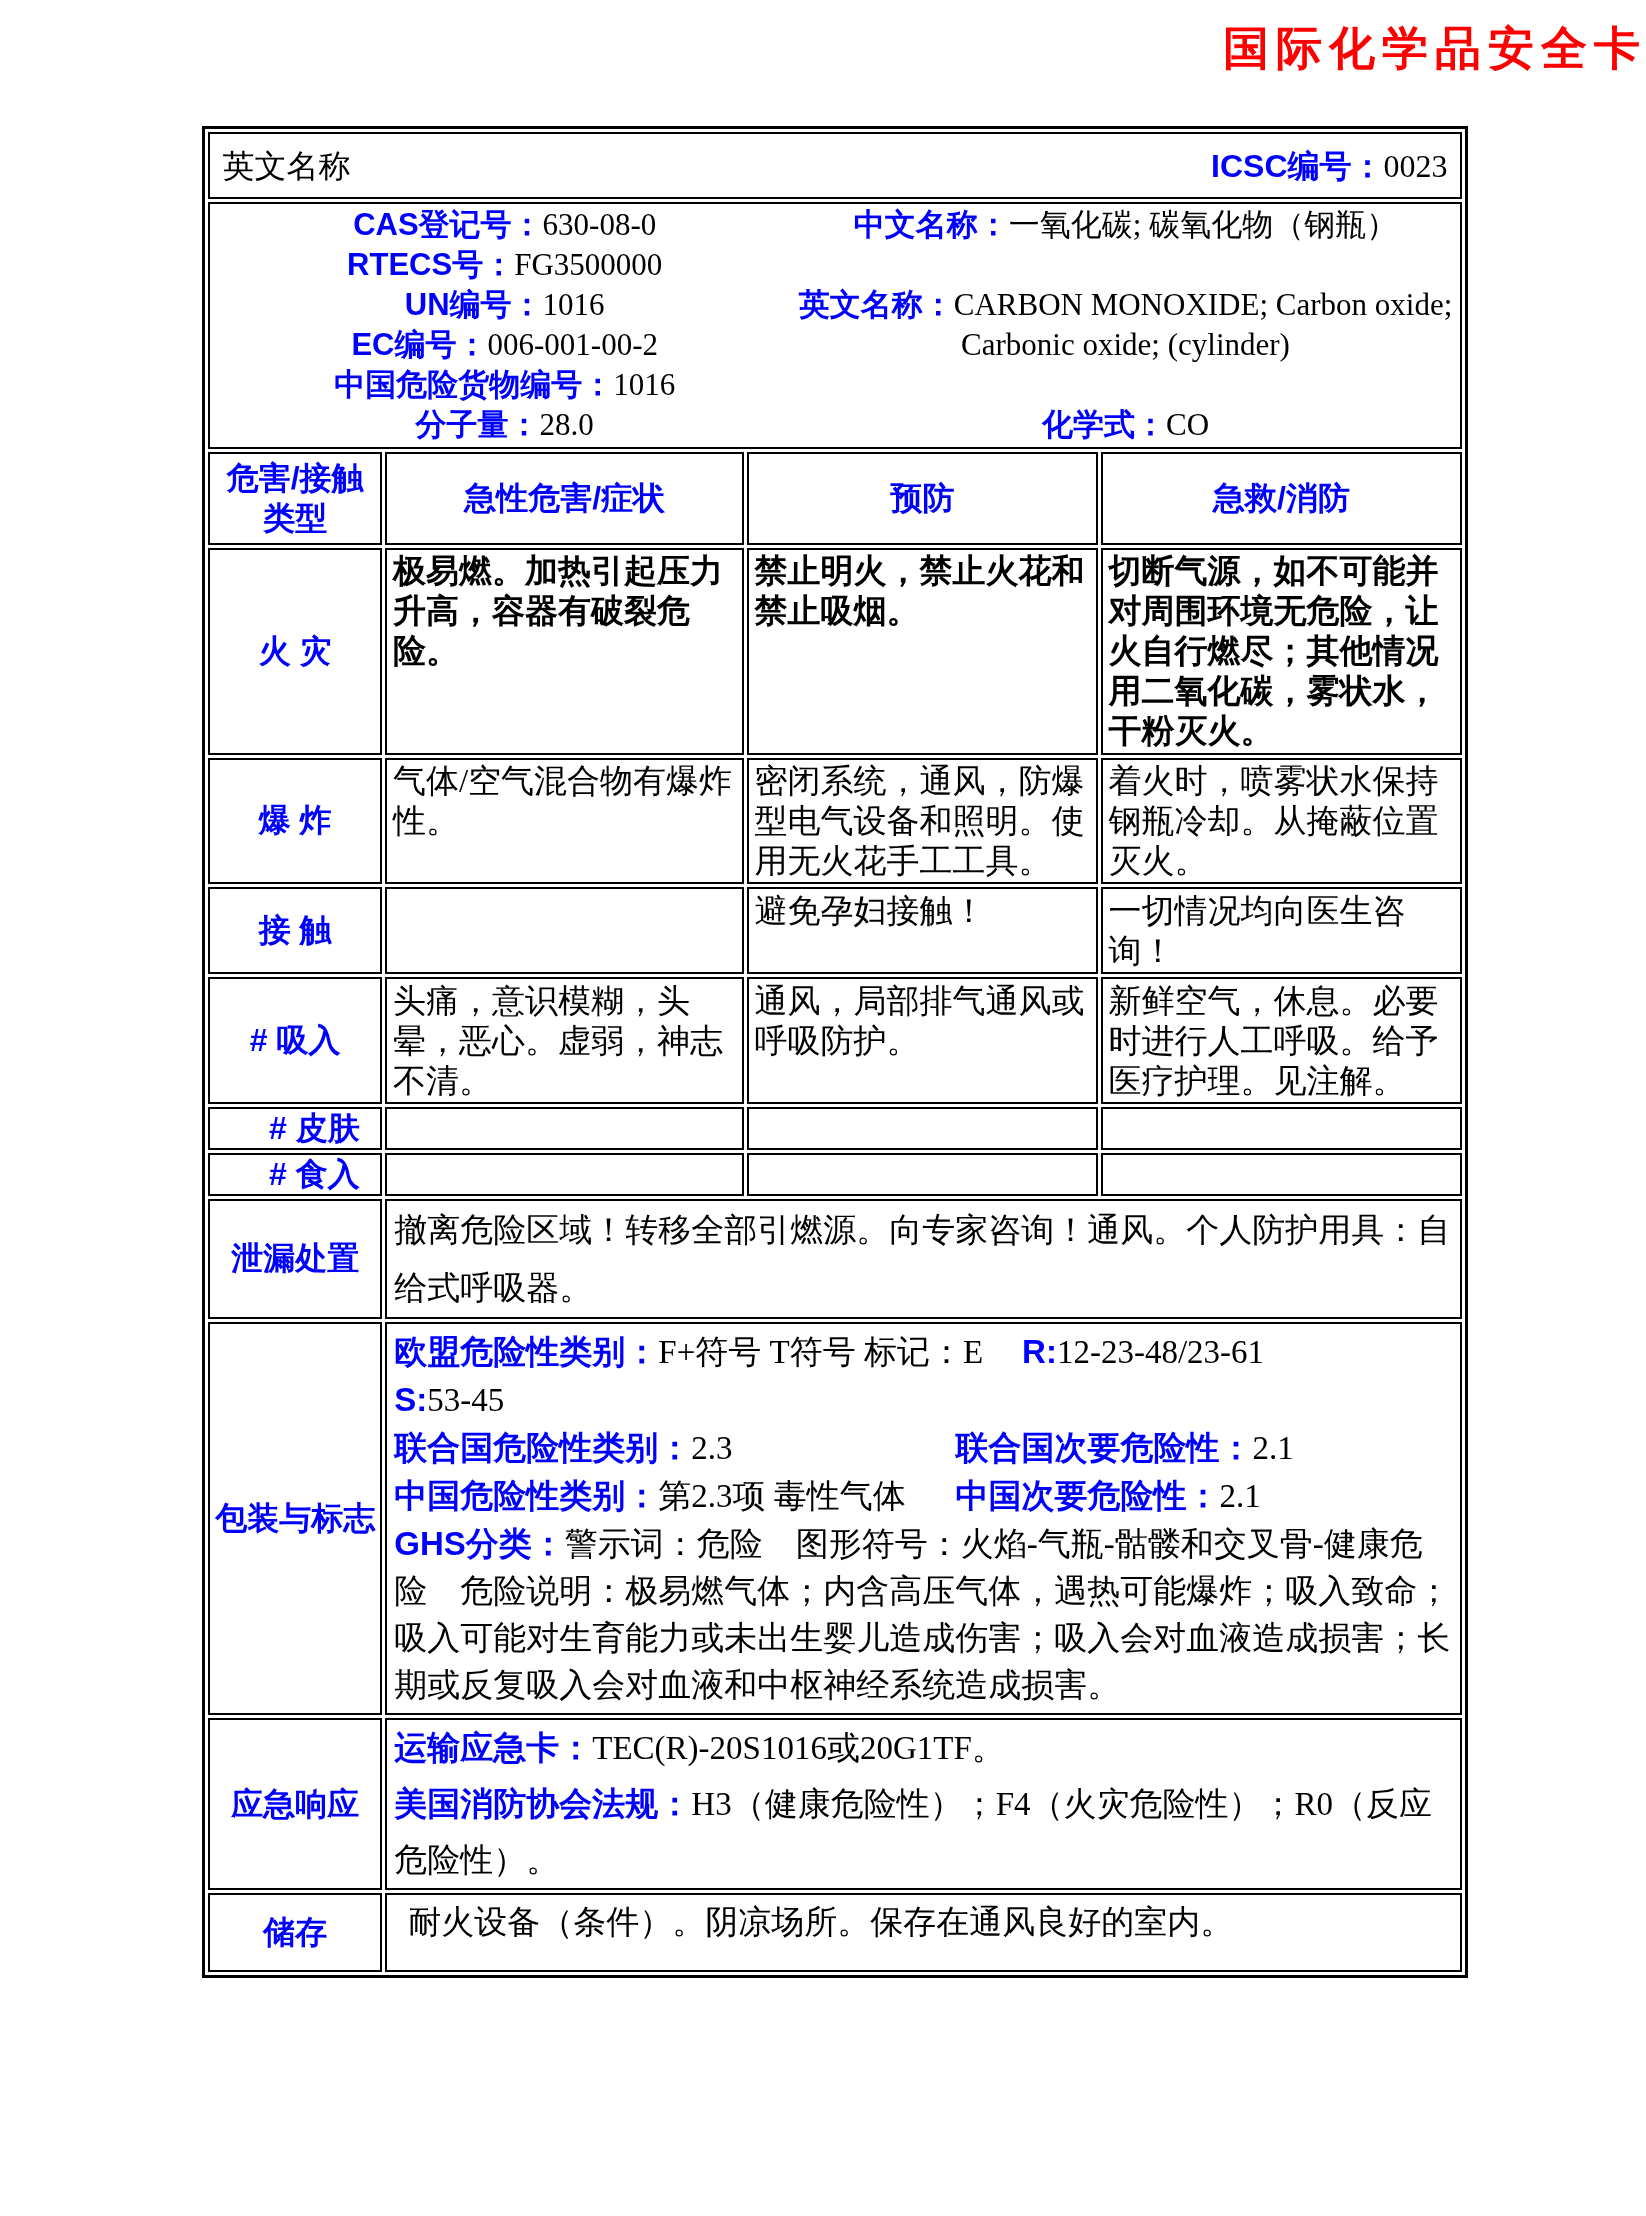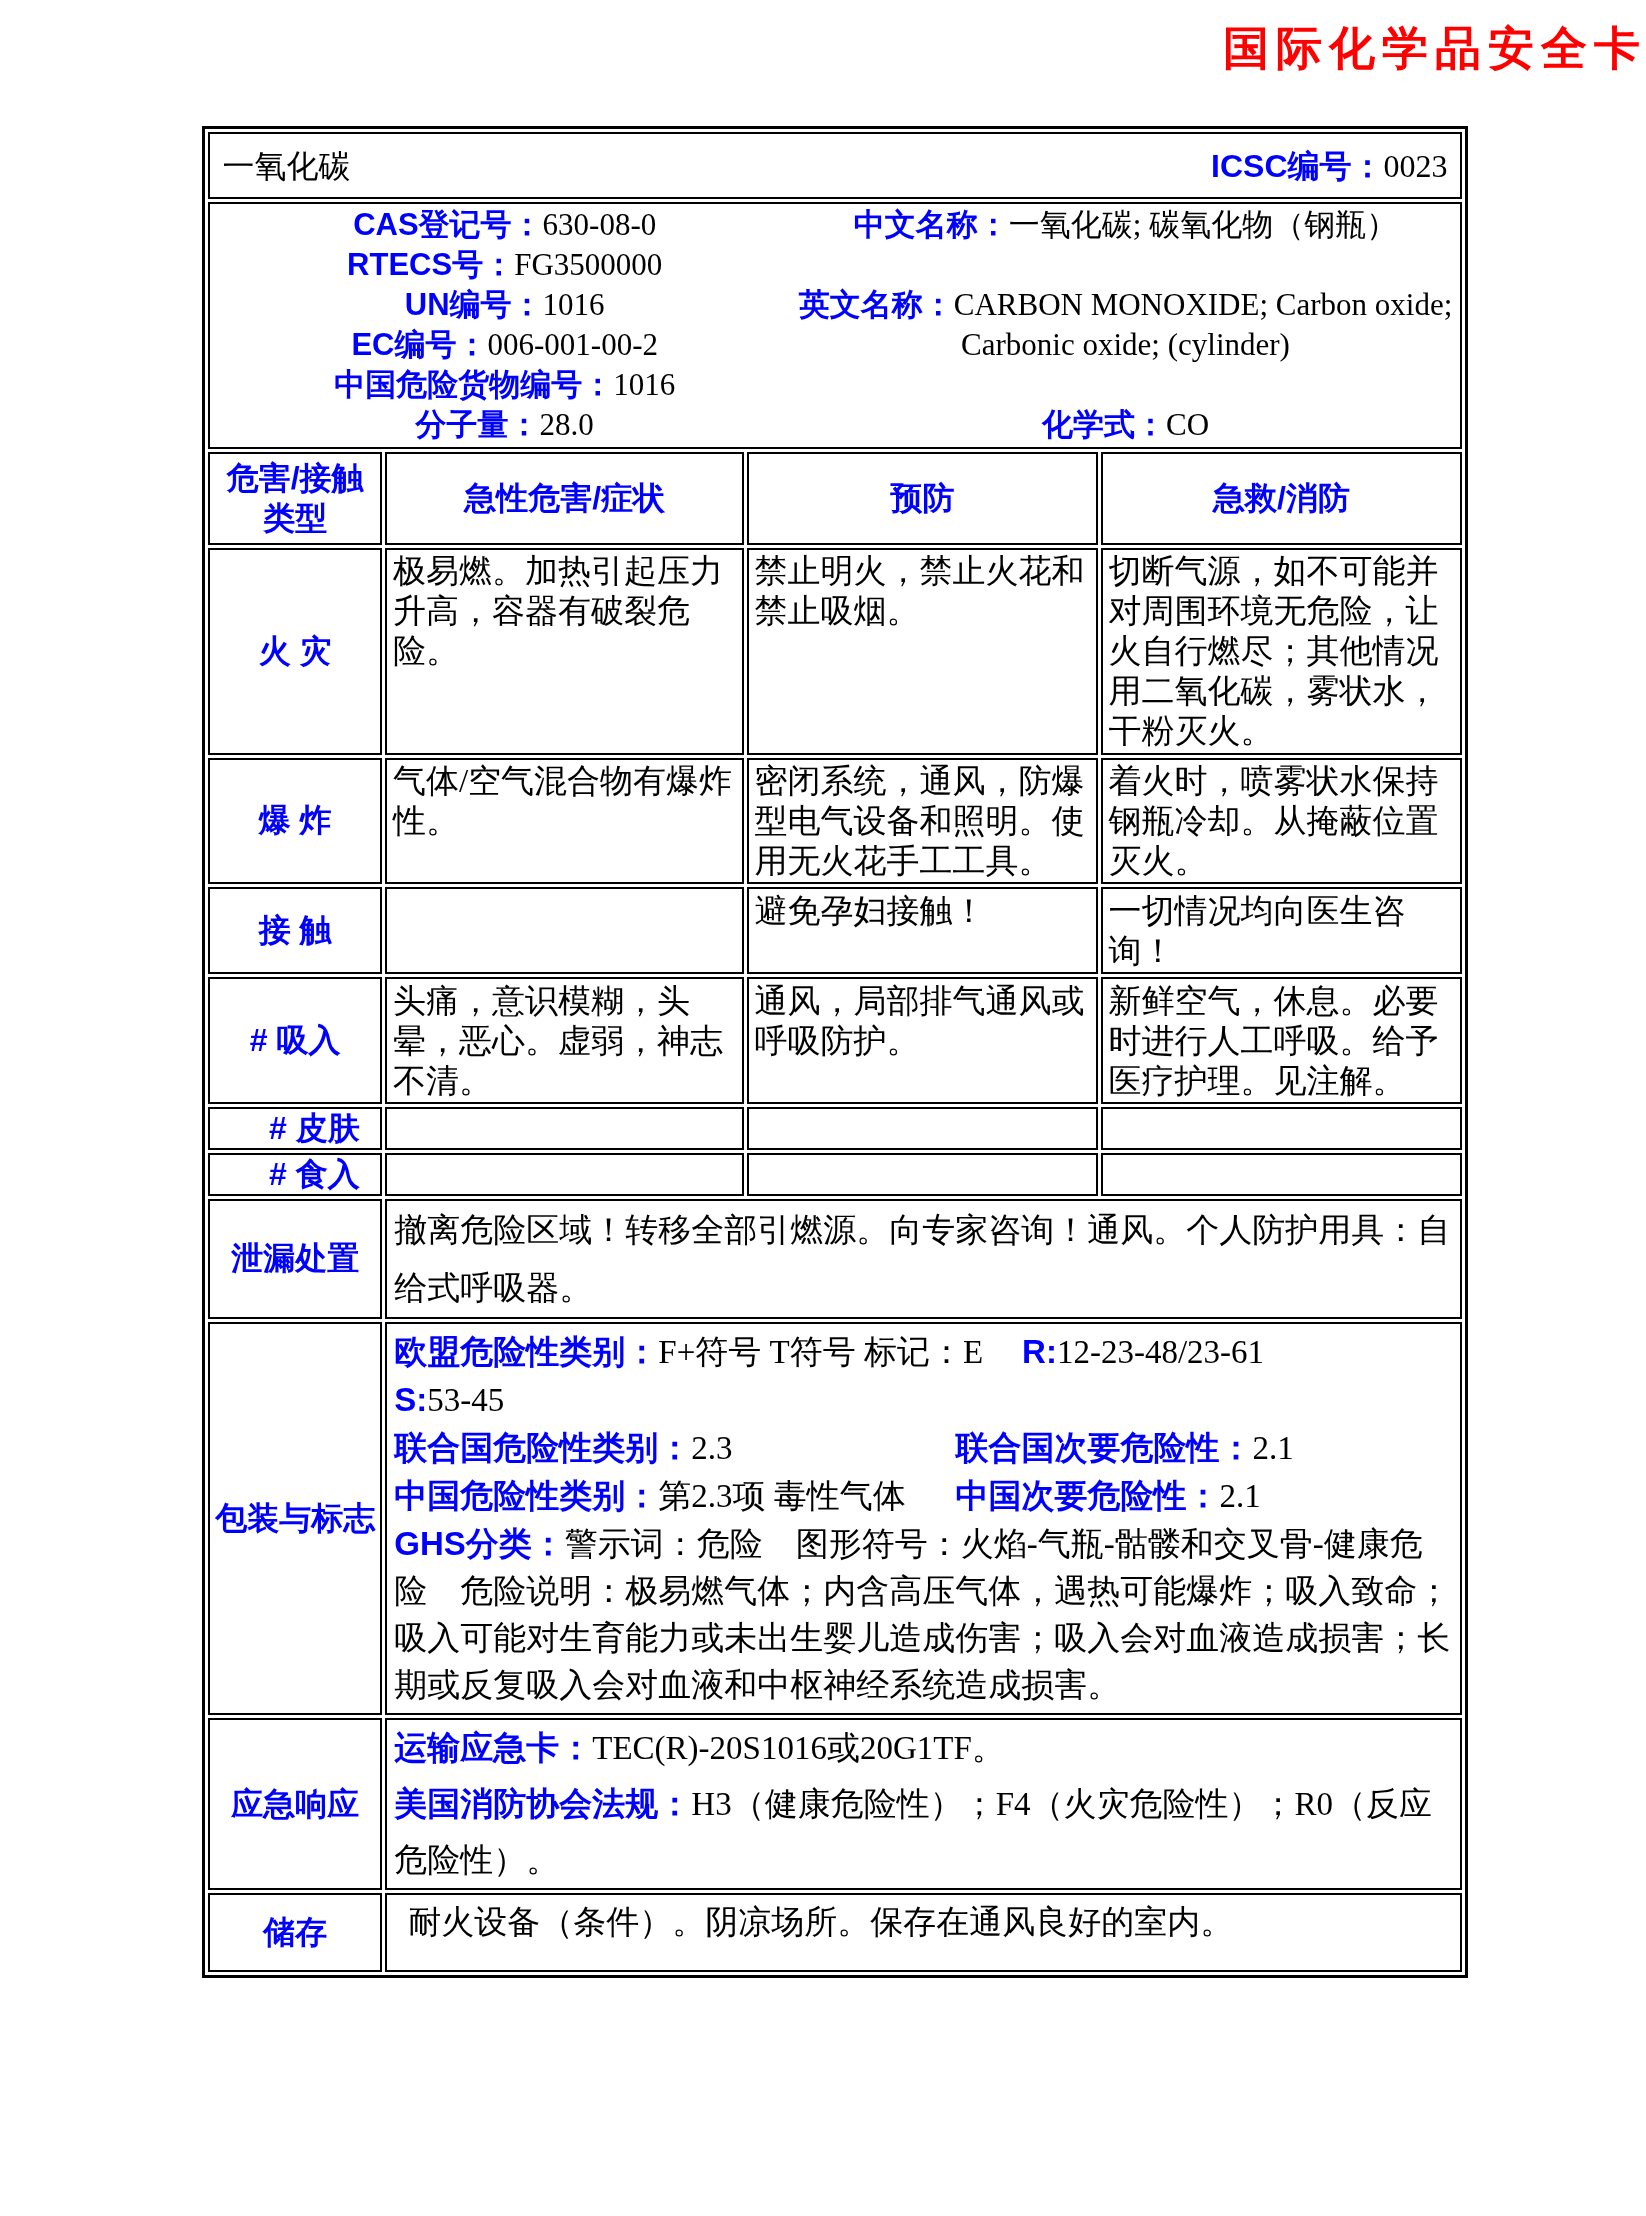--- a/index.html
+++ b/index.html
@@ -74,21 +74,21 @@
   td.rowlabel {
     vertical-align: middle;
     text-align: center;
     color: #0000ff;
     font-family: "Liberation Sans", "DejaVu Sans", sans-serif;
     font-weight: bold;
     font-size: 32px;
     padding: 0 1.4px;
     line-height: 39px;
   }
-  tr.r-fire  td { height: 145px; }
+  tr.r-fire  td { height: 145px; font-weight: bold; }
   tr.r-expl  td { height: 122px; }
   tr.r-cont  td { height: 83px; }
   tr.r-inh   td { height: 118px; }
   tr.r-skin  td, tr.r-eye td, tr.r-ing td { height: 41px; padding-left: 40px; }
   tr.r-spill td { height: 120px; }
   tr.r-pack  td { height: 381px; }
   tr.r-emer  td { height: 168px; }
   tr.r-store td { height: 79px; }
   td.spill-cell { vertical-align: middle; line-height: 58px; padding: 0 7px; }
   td.pack-cell  { line-height: 47px; padding: 4.2px 7px; vertical-align: middle; }
@@ -109,21 +109,21 @@
     <col class="c1">
       <col class="c2">
       <col class="c3">
       <col class="c4">
   </colgroup>
 
   <tbody>
       <tr>
     <td colspan="4" class="name-row">
       <div class="name-flex">
-        <span class="substance">一氧化碳</span>
+        <span class="substance">英文名称</span>
         <span class="icsc"><span class="lbl">ICSC编号：</span><span>0023</span></span>
       </div>
     </td>
   </tr>
 
   <tr>
     <td colspan="4" class="ident-cell">
       <div class="id-grid">
         <div class="id-left">
           <div class="id-line"><span class="lbl id-lbl">CAS登记号：</span><span>630-08-0</span></div>

